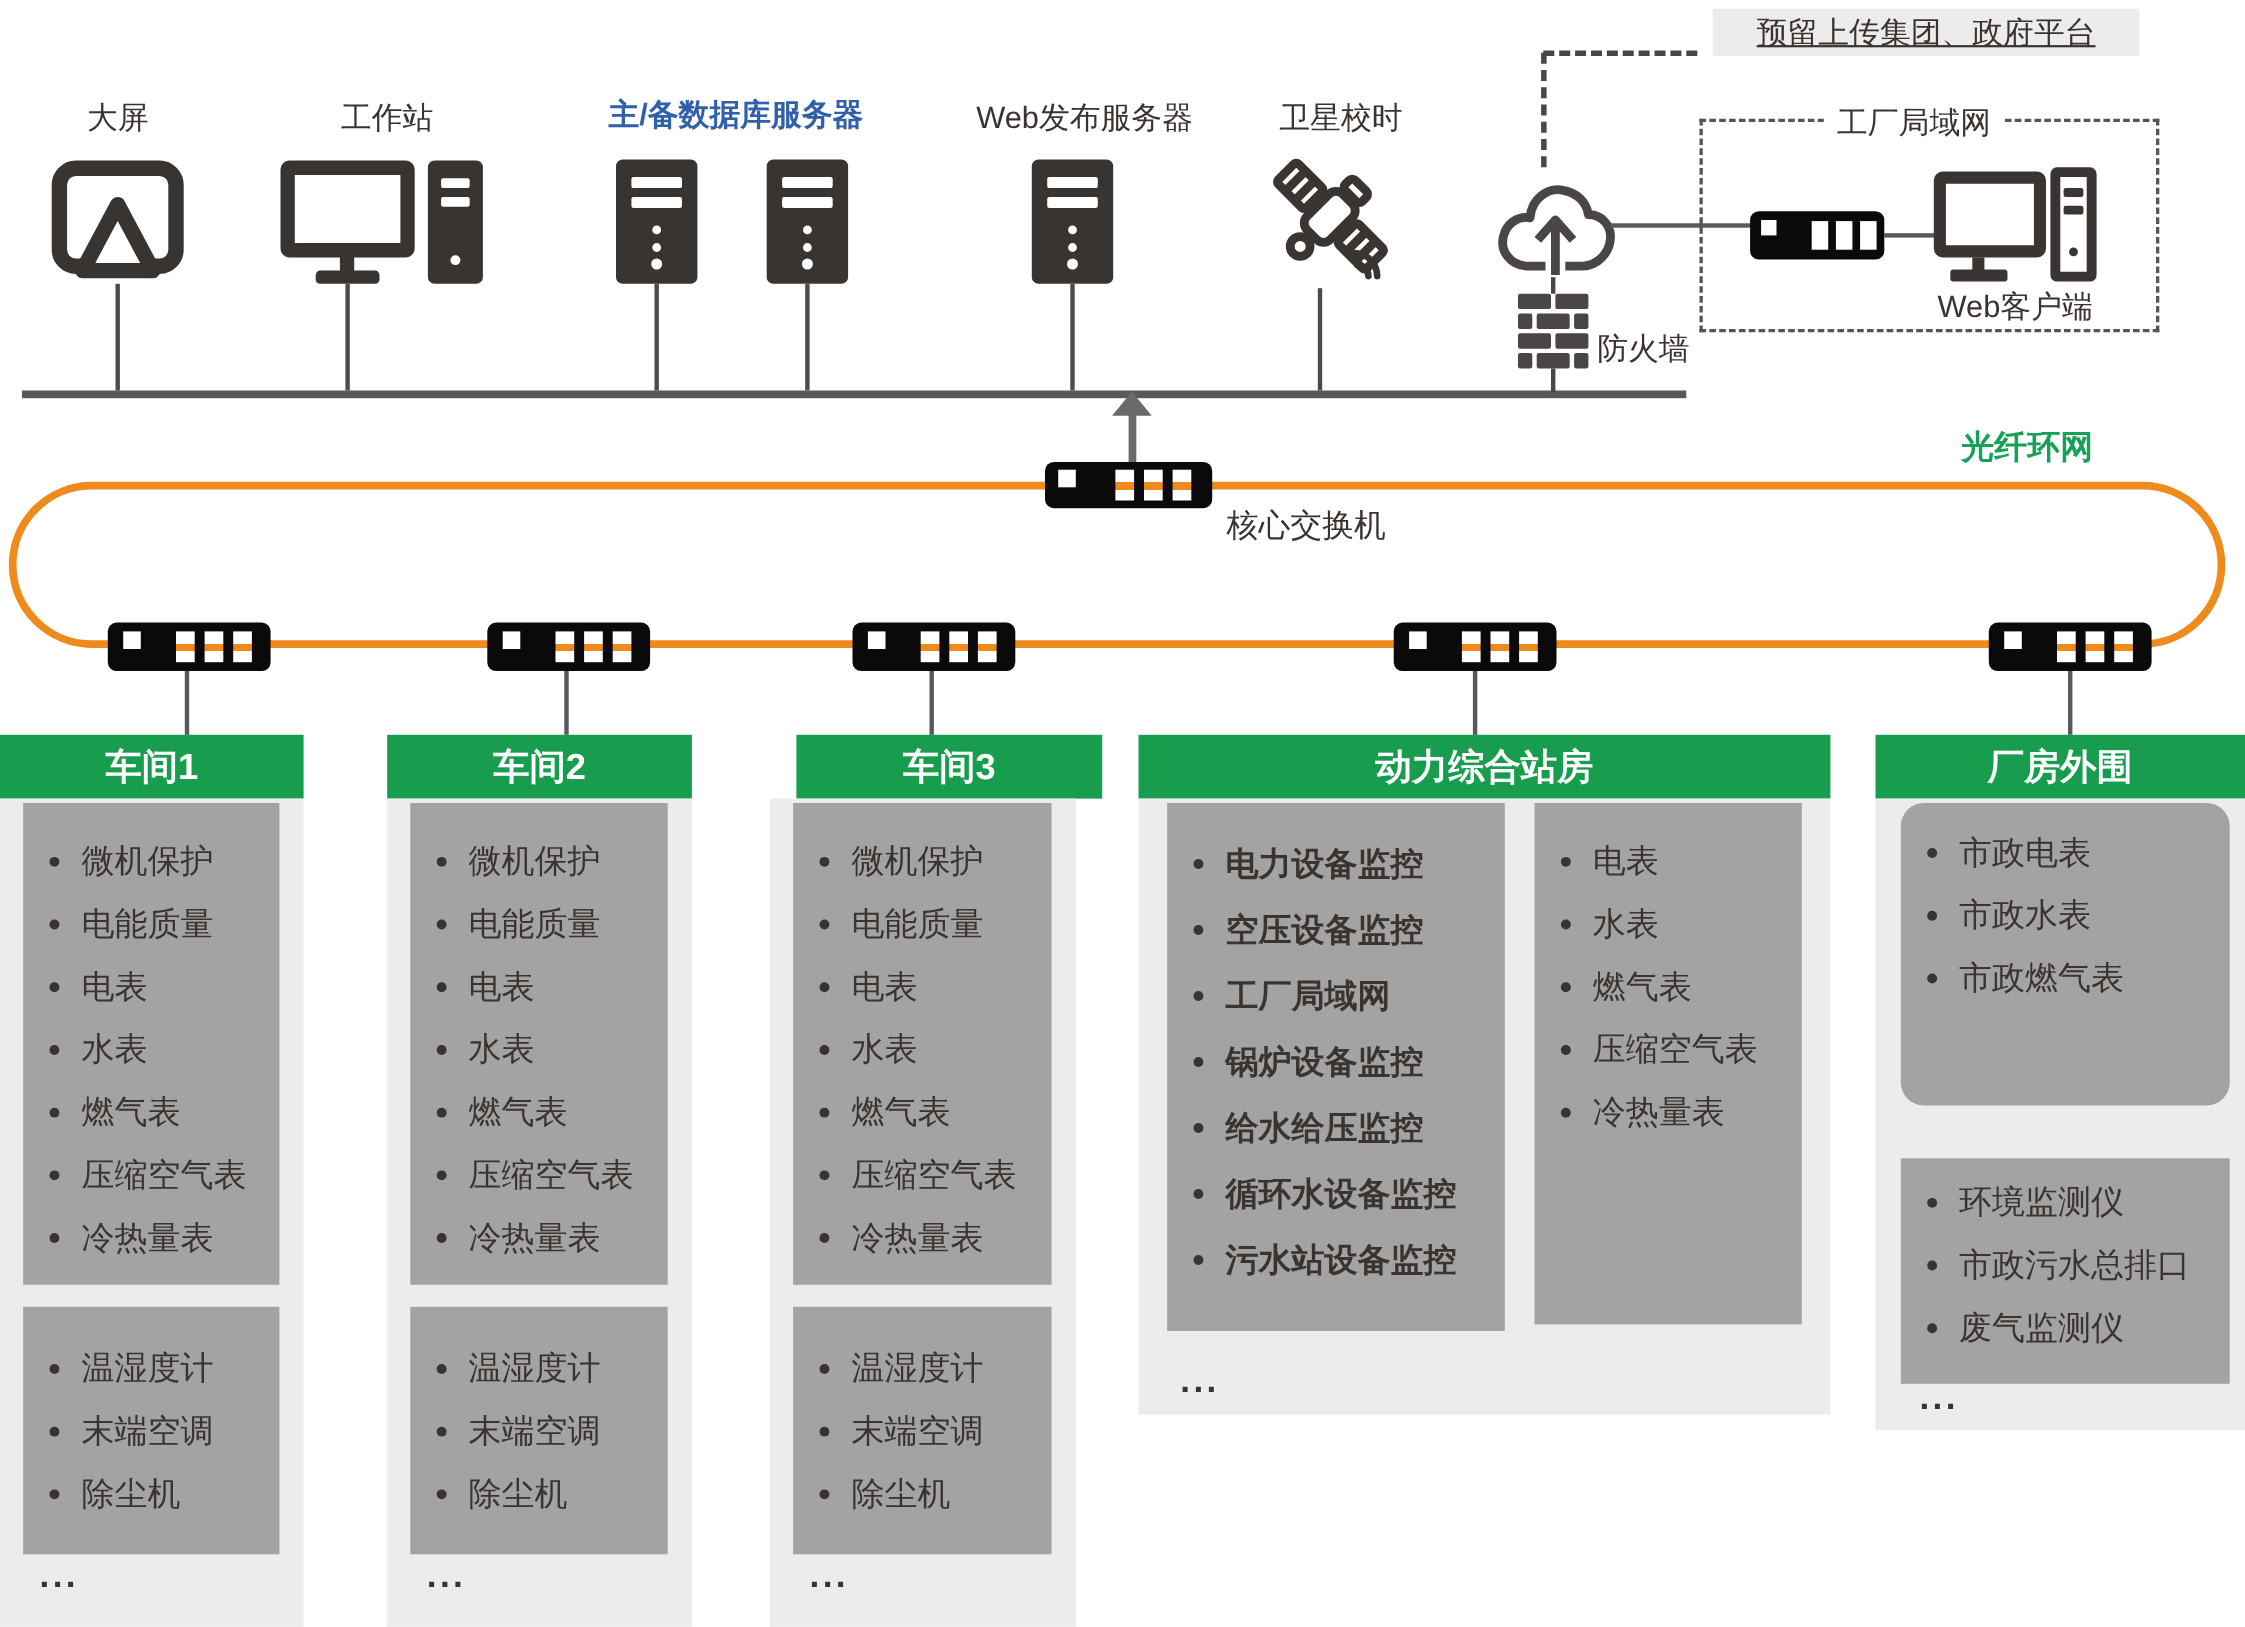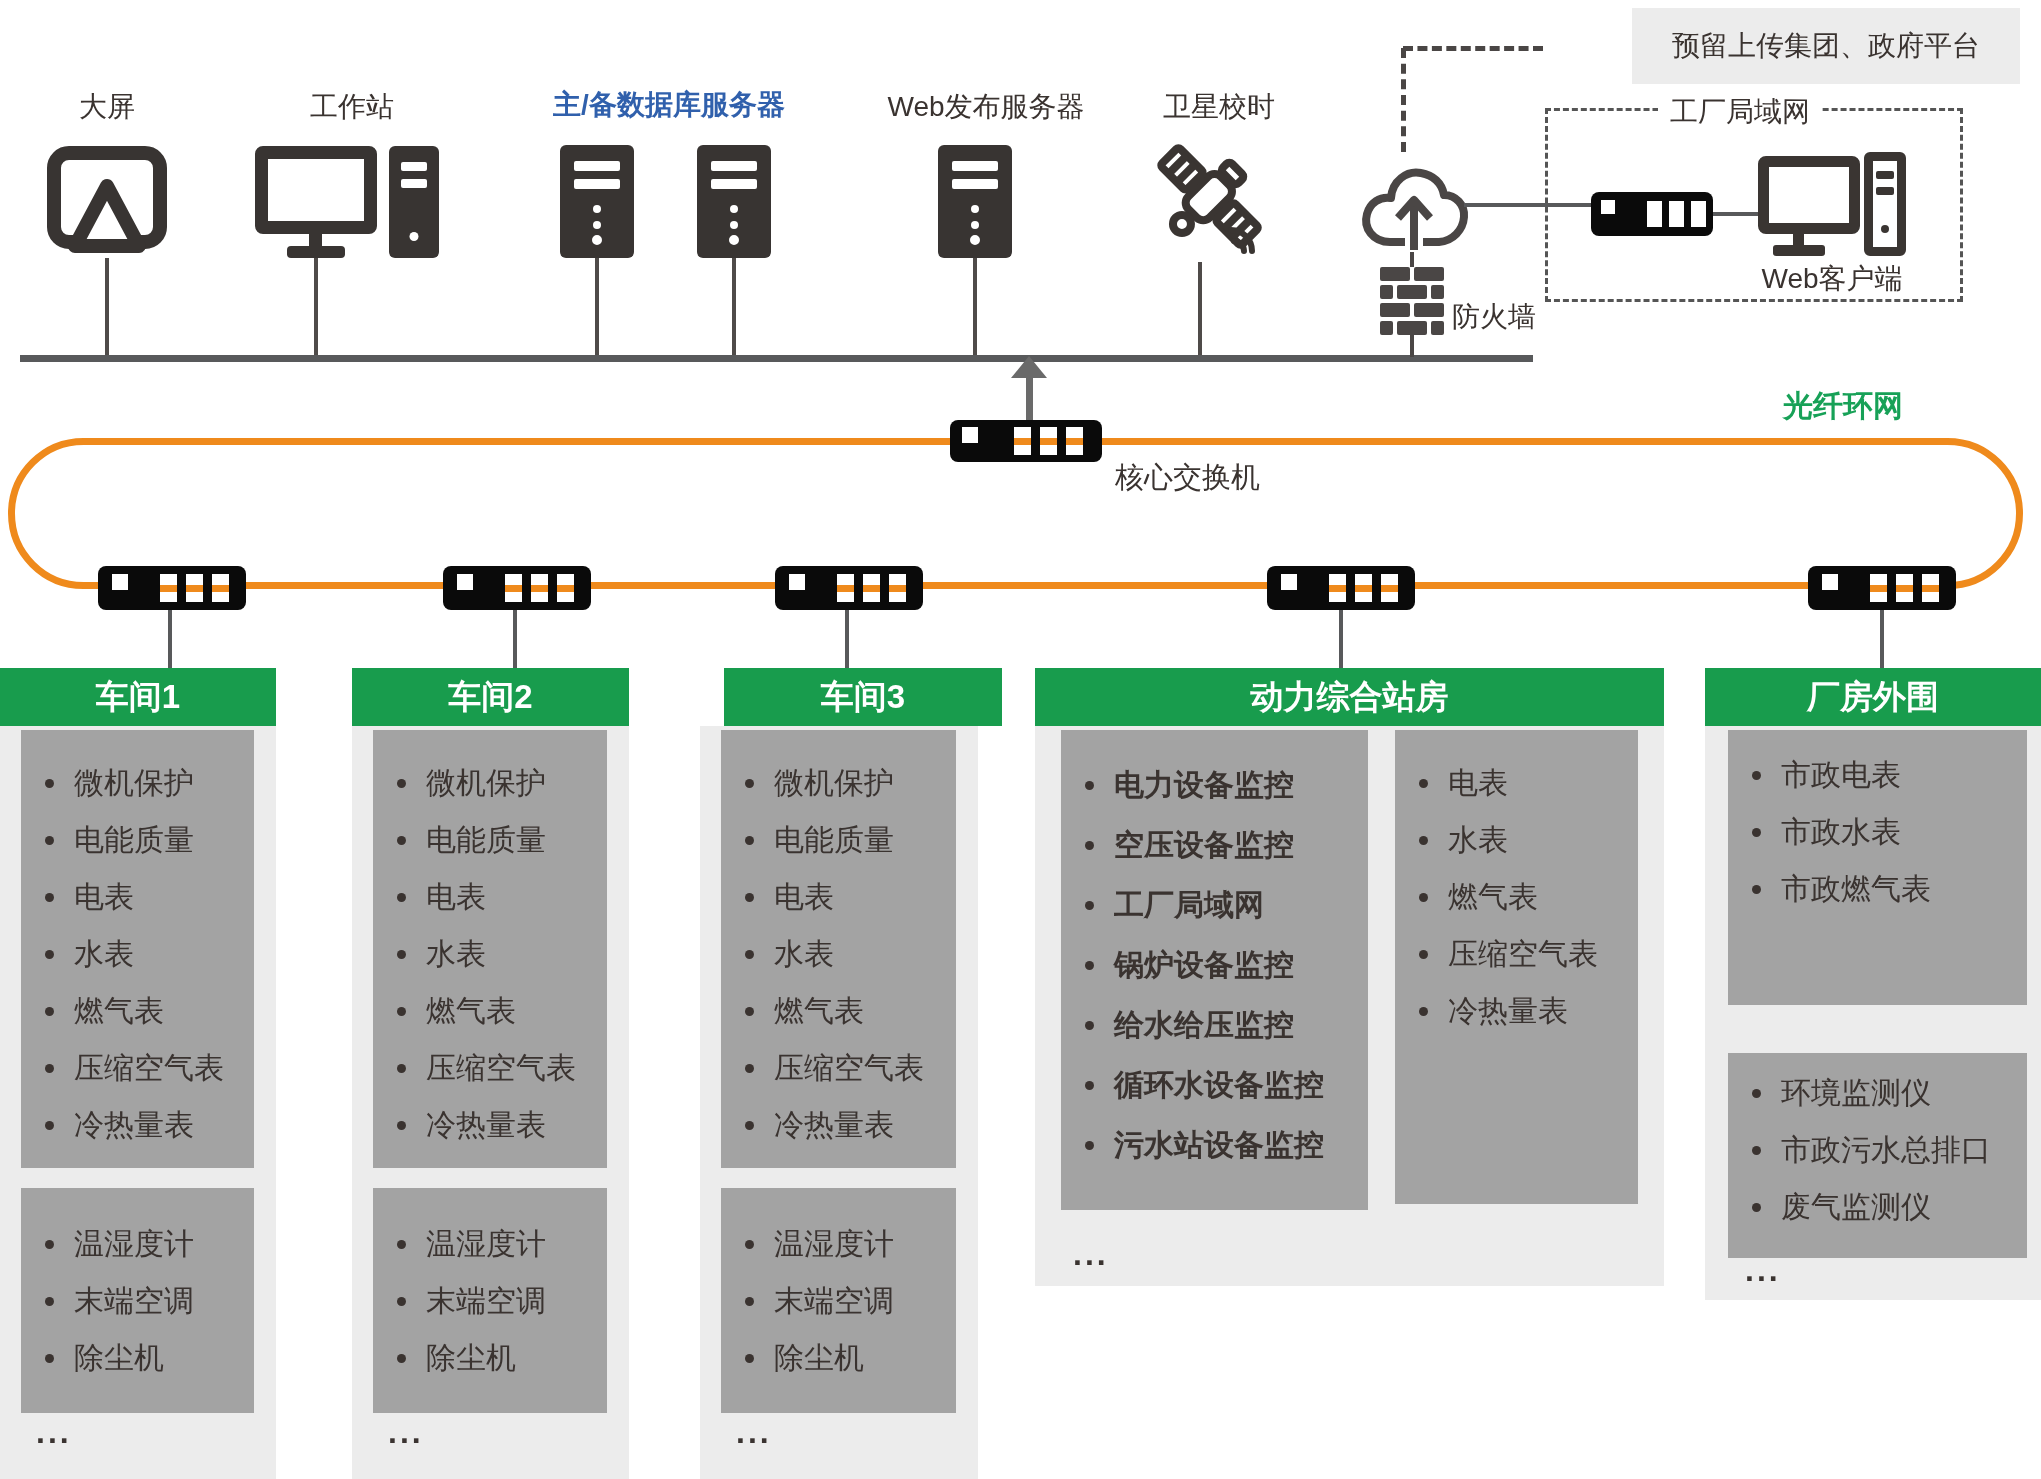--- a/index.html
+++ b/index.html
@@ -175,21 +175,21 @@
     <div class="brick" style="left:1380px;top:321px;width:13px;height:14px;"></div>
     <div class="brick" style="left:1397px;top:321px;width:30px;height:14px;"></div>
     <div class="brick" style="left:1431px;top:321px;width:13px;height:14px;"></div>
   </span>
   <div class="dev-label" style="left:1452px;top:298px;">防火墙</div>
   <div class="vline" style="left:1410px;top:335px;height:22px;background:#4a4645;"></div>
 
   
   <div class="dash-v" style="left:1401px;top:48px;height:104px;"></div>
   <div class="dash-h" style="left:1403px;top:46px;width:140px;"></div>
-  <div class="greybox" style="left:1632px;top:8px;width:388px;height:76px;">预留上传集团、政府平台</div>
+  <div class="greybox" style="left:1557px;top:8px;width:388px;height:43px;text-decoration:underline;">预留上传集团、政府平台</div>
 
   
   <div class="lanbox" style="left:1545px;top:108px;width:412px;height:188px;">
     <div class="lanbox-label" style="left:110px;">工厂局域网</div>
   </div>
   <div class="gline" style="left:1464px;top:203px;width:128px;height:4px;"></div>
   
   <div class="switch" style="left:1591px;top:192px;width:122px;height:44px;">
     <div class="sq" style="left:10px;top:8px;width:14px;height:14px;"></div>
     <div class="port" style="left:56px;top:9px;width:15px;height:26px;"></div>
@@ -353,21 +353,21 @@
       <li>燃气表</li>
       <li>压缩空气表</li>
       <li>冷热量表</li>
     </ul>
   </div>
   <div class="more" style="left:1073px;top:1236px;">...</div>
 
   
   <div class="colbar" style="left:1705px;width:336px;">厂房外围</div>
   <div class="panel" style="left:1705px;width:336px;height:574px;"></div>
-  <div class="wbox" style="left:1728px;top:730px;width:299px;height:275px;padding-top:17px;box-sizing:border-box;">
+  <div class="wbox" style="left:1728px;top:730px;width:299px;height:275px;padding-top:17px;box-sizing:border-box;border-radius:21px;">
     <ul>
       <li>市政电表</li>
       <li>市政水表</li>
       <li>市政燃气表</li>
     </ul>
   </div>
   <div class="wbox" style="left:1728px;top:1053px;width:299px;height:205px;padding-top:12px;box-sizing:border-box;">
     <ul>
       <li>环境监测仪</li>
       <li>市政污水总排口</li>

